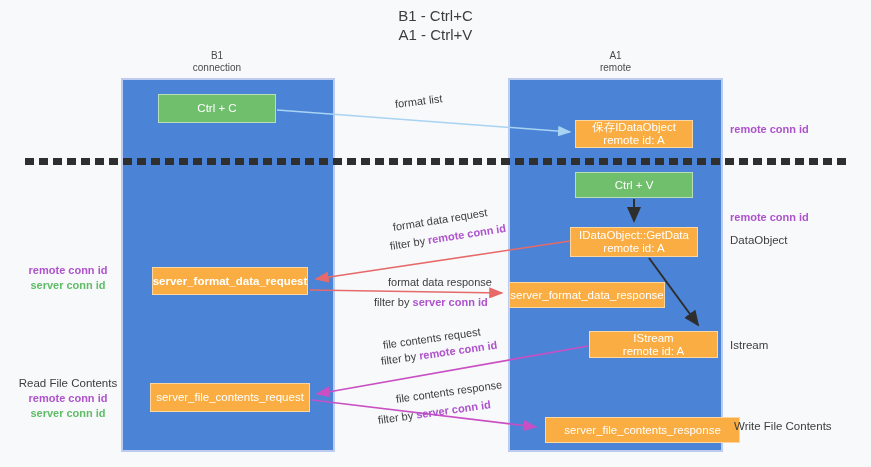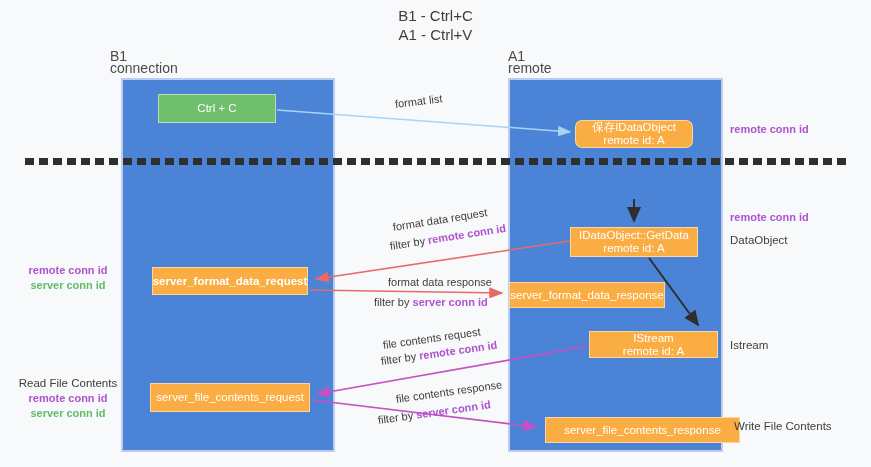--- a/index.html
+++ b/index.html
@@ -4,40 +4,40 @@
 <style>
   html,body{margin:0;padding:0;background:#f8f9fa;}
   .canvas{
     position:relative;width:871px;height:467px;overflow:hidden;
     font-family:"Liberation Sans",sans-serif;background:#f8f9fa;
   }
   
   .title{position:absolute;left:0;right:0;top:6px;text-align:center;
     font-size:15px;line-height:19px;color:var(--dark-text);}
   
-  .lane-header{position:absolute;text-align:left;font-size:14px;line-height:12px;color:#4a4a4a;}
+  .lane-header{position:absolute;text-align:center;font-size:10px;line-height:12px;color:#4a4a4a;}
   .lh-left{left:110px;top:50px;width:214px;}
   .lh-right{left:508px;top:50px;width:215px;}
   
   .lane{position:absolute;top:78px;height:374px;background:var(--lane-blue);
     border:2px solid #bccbee;box-sizing:border-box;z-index:1;}
   .lane-left{left:121px;width:214px;}
   .lane-right{left:508px;width:215px;}
   
   .dashed-separator{position:absolute;left:25px;top:158px;width:823px;height:7px;z-index:2;
     background:repeating-linear-gradient(90deg,var(--dash-black) 0 9px,transparent 9px 14px);}
   
   .box{position:absolute;z-index:3;display:flex;flex-direction:column;align-items:center;
     justify-content:center;color:#fff;text-align:center;white-space:nowrap;
     box-sizing:border-box;border:1px solid rgba(255,255,255,0.5);}
   .box span{display:block;font-size:11.5px;line-height:13px;}
   .green{background:var(--box-green);}
   .orange{background:var(--box-orange);}
   .b-ctrlc{left:158px;top:94px;width:118px;height:29px;}
-  .b-save{left:575px;top:120px;width:118px;height:28px;border-radius:7px;}
+  .b-save{left:575px;top:120px;width:118px;height:28px;}
   .b-ctrlv{left:575px;top:172px;width:118px;height:26px;}
   .b-getdata{left:570px;top:227px;width:128px;height:30px;}
   .b-fmtreq{left:152px;top:267px;width:156px;height:28px;font-weight:bold;}
   .b-fmtres{left:509px;top:282px;width:156px;height:26px;}
   .b-istream{left:589px;top:331px;width:129px;height:27px;}
   .b-filereq{left:150px;top:383px;width:160px;height:29px;}
   .b-fileres{left:545px;top:417px;width:195px;height:26px;}
   .b-fmtreq span,.b-fmtres span,.b-filereq span,.b-fileres span{font-size:11.5px;}
   
   .arrows{position:absolute;left:0;top:0;width:871px;height:467px;z-index:4;pointer-events:none;}
@@ -125,20 +125,23 @@
     <line x1="312" y1="400" x2="536" y2="427" class="sMagenta" marker-end="url(#mMagenta)"></line>
   </svg>
 
   <div class="box green b-ctrlc">
     <span>Ctrl + C</span>
   </div>
   <div class="box orange b-save">
     <span>保存IDataObject</span>
     <span>remote id: A</span>
   </div>
+  <div class="box green b-ctrlv">
+    <span>Ctrl + V</span>
+  </div>
   <div class="box orange b-getdata">
     <span>IDataObject::GetData</span>
     <span>remote id: A</span>
   </div>
   <div class="box orange b-fmtreq">
     <span>server_format_data_request</span>
   </div>
   <div class="box orange b-fmtres">
     <span>server_format_data_response</span>
   </div>

